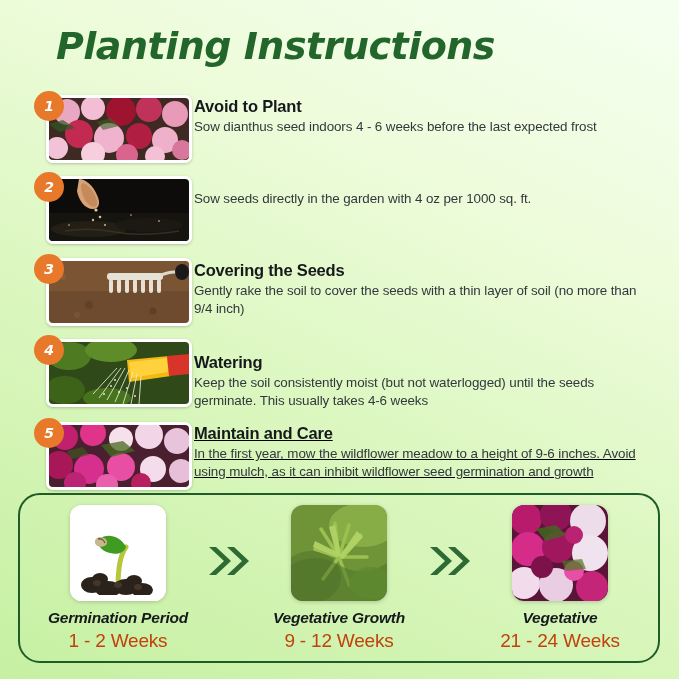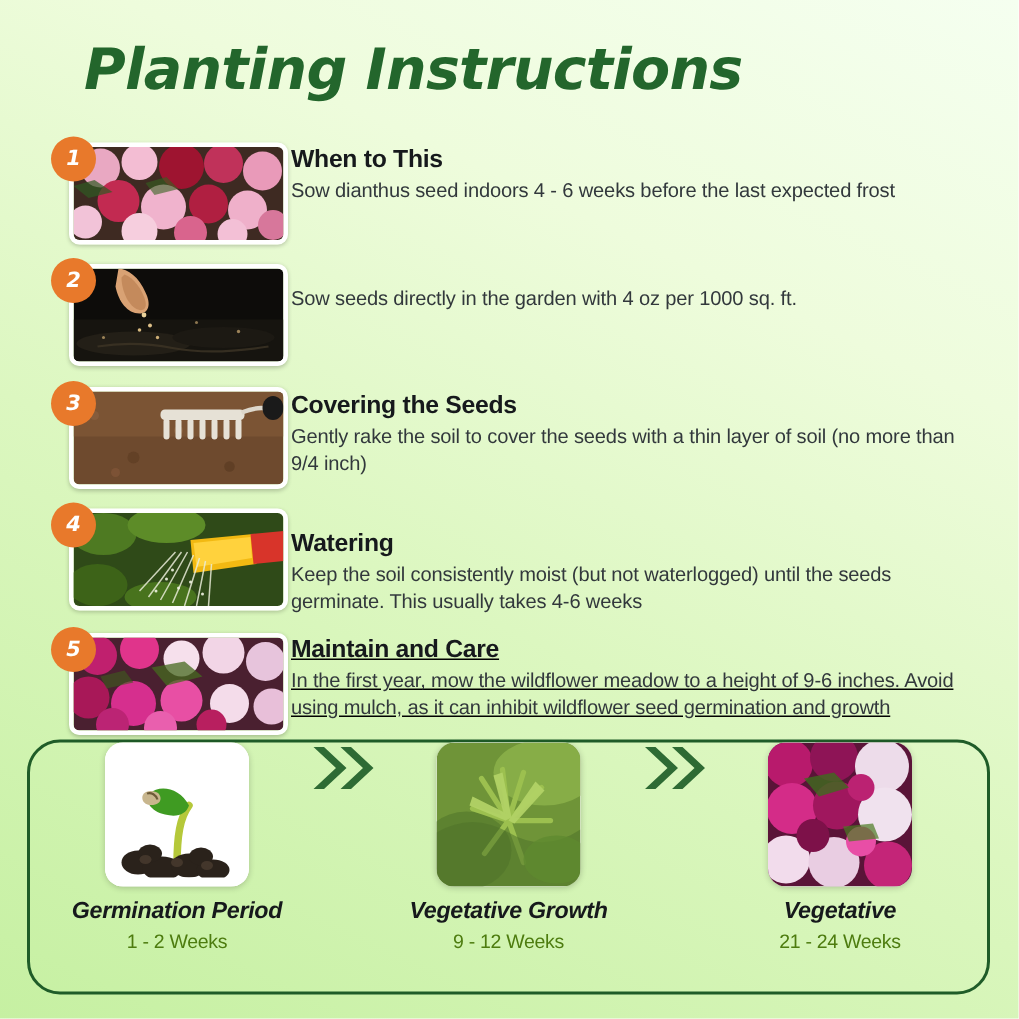--- a/index.html
+++ b/index.html
@@ -114,21 +114,21 @@
   .timeline {
     position: absolute;
     left: 18px;
     top: 493px;
     width: 642px;
     height: 170px;
     border: 2px solid #1f5c28;
     border-radius: 22px;
     box-sizing: border-box;
     display: flex;
-    align-items: flex-start;
+    align-items: center;
     justify-content: space-between;
     padding: 0 14px;
   }
   .stage {
     width: 168px;
     text-align: center;
   }
   .stage-img {
     width: 96px;
     height: 96px;
@@ -141,22 +141,22 @@
   .stage-img svg { display: block; width: 100%; height: 100%; }
   .stage-name {
     font-size: 15.5px;
     font-weight: bold;
     font-style: italic;
     color: #16191c;
     margin-bottom: 3px;
     letter-spacing: -0.2px;
   }
   .stage-weeks {
-    font-size: 13px;
-    color: #4d7c0f;
+    font-size: 19px;
+    color: #c2410c;
     letter-spacing: -0.2px;
   }
   .arrow {
     width: 52px;
     display: flex;
     align-items: center;
     justify-content: center;
     padding-bottom: 34px;
   }
   .arrow svg { display: block; }
@@ -189,21 +189,21 @@
             <circle cx="44" cy="56" r="12" fill="#f6cede"></circle>
             <circle cx="78" cy="57" r="11" fill="#d9648d"></circle>
             <circle cx="106" cy="58" r="10" fill="#f3c0d6"></circle>
             <circle cx="133" cy="52" r="10" fill="#d7779b"></circle>
             <path d="M0 26 L14 22 L26 30 L10 34 Z" fill="#2f5a22" opacity="0.7"></path>
             <path d="M48 24 L62 20 L70 28 L54 32 Z" fill="#356320" opacity="0.6"></path>
           </svg>
         </div>
       </div>
       <div class="step-text">
-        <div class="step-title">When to This</div>
+        <div class="step-title">Avoid to Plant</div>
         <div class="step-desc">Sow dianthus seed indoors 4 - 6 weeks before the last expected frost</div>
       </div>
     </div>
 
     <div class="step s2">
       <div class="thumb-wrap">
         <div class="badge">2</div>
         <div class="thumb">
           <svg viewBox="0 0 140 62" preserveAspectRatio="none">
             <rect width="140" height="62" fill="#0d0c0a"></rect>

